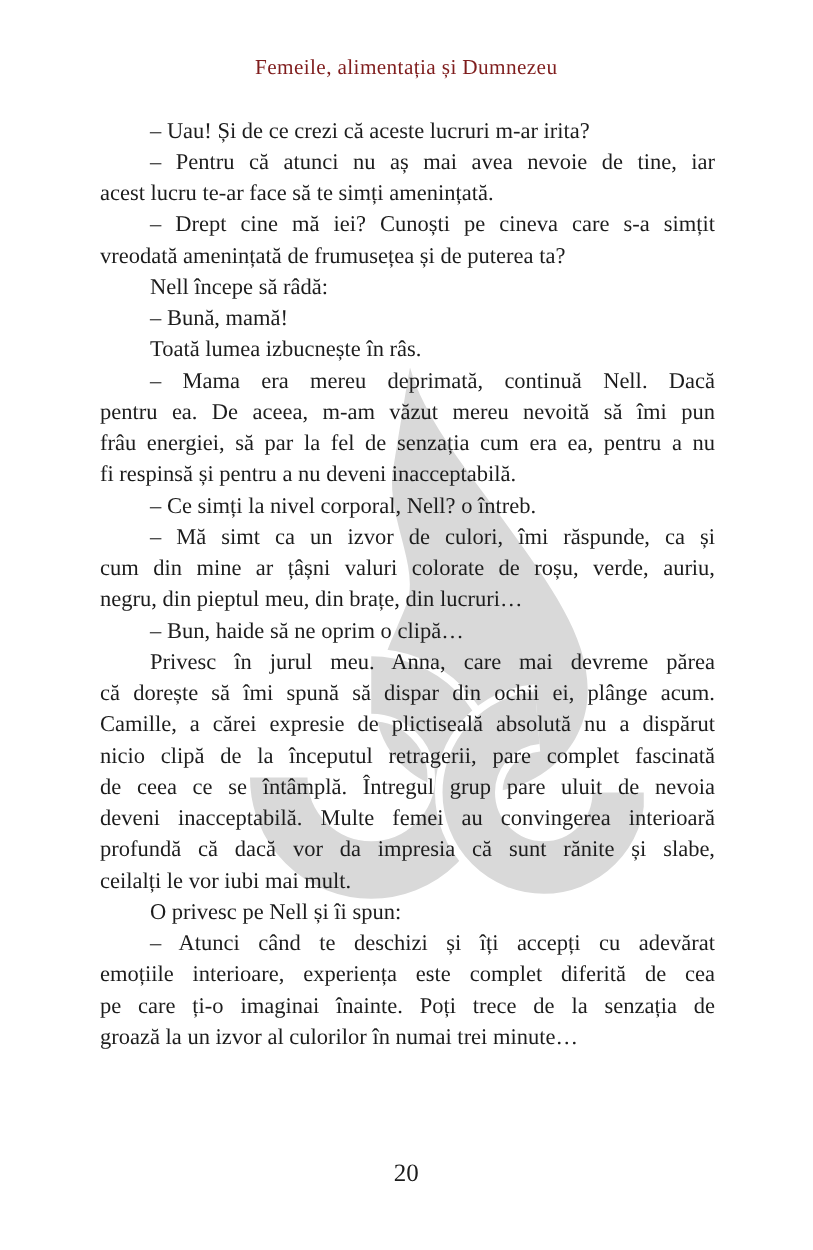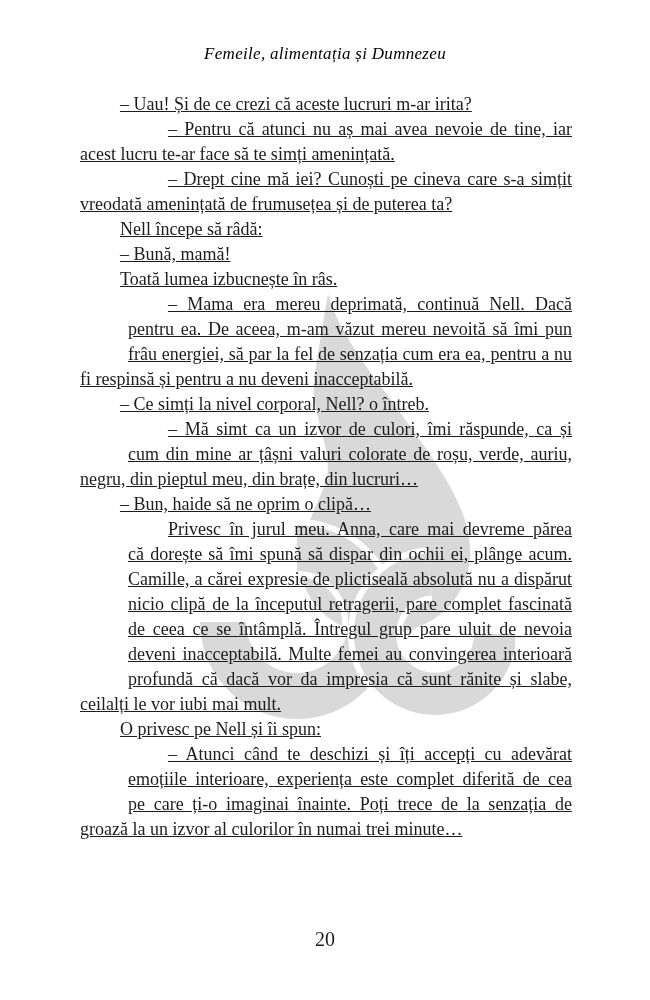--- a/index.html
+++ b/index.html
@@ -21,40 +21,38 @@
     pointer-events: none;
   }
   .running-header {
     position: absolute;
     top: 44px;
     left: 0;
     width: 100%;
     text-align: center;
     font-size: 17px;
     letter-spacing: 0.3px;
-    color: #000000;
-    font-style: italic;
+    color: #7f1d1d;
   }
   .text-block {
     position: absolute;
     left: 80px;
     top: 92px;
     width: 492px;
   }
   .para { margin: 0; padding: 0; }
   .line {
     height: 25px;
     line-height: 25px;
     font-size: 18px;
     white-space: nowrap;
     overflow: hidden;
     text-align: left;
-    text-decoration: underline;
   }
-  .line.jfy { text-align: justify; text-align-last: justify; margin-left: 48px; }
+  .line.jfy { text-align: justify; text-align-last: justify; }
   .line.indent { padding-left: 40px; }
   .page-number {
     position: absolute;
     top: 928px;
     left: 0;
     width: 100%;
     text-align: center;
     font-size: 20px;
     color: #1c1c1c;
   }

